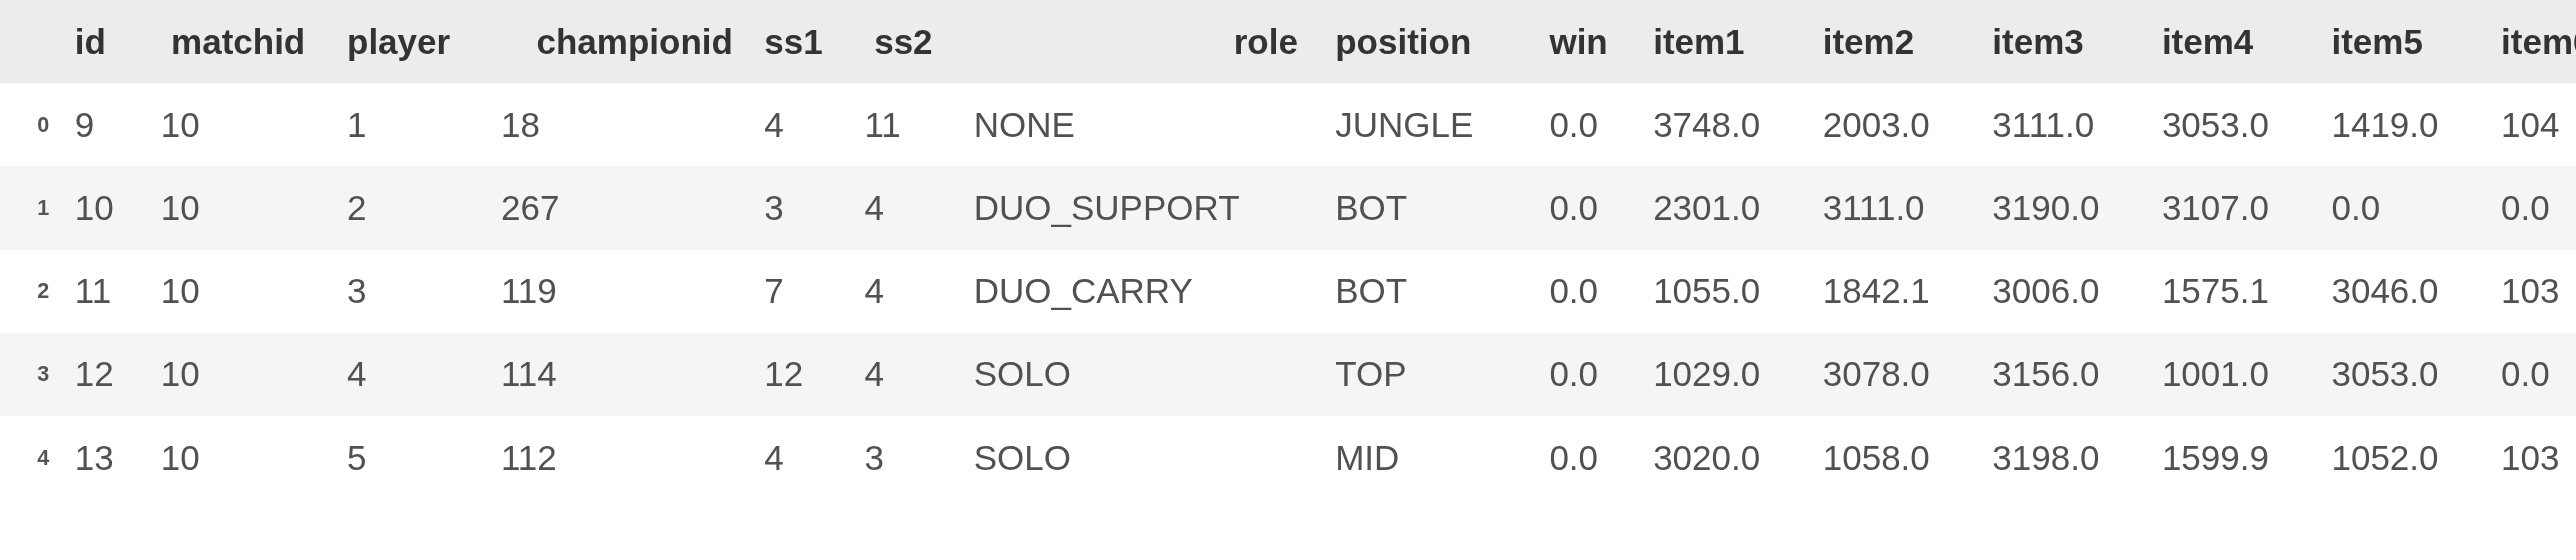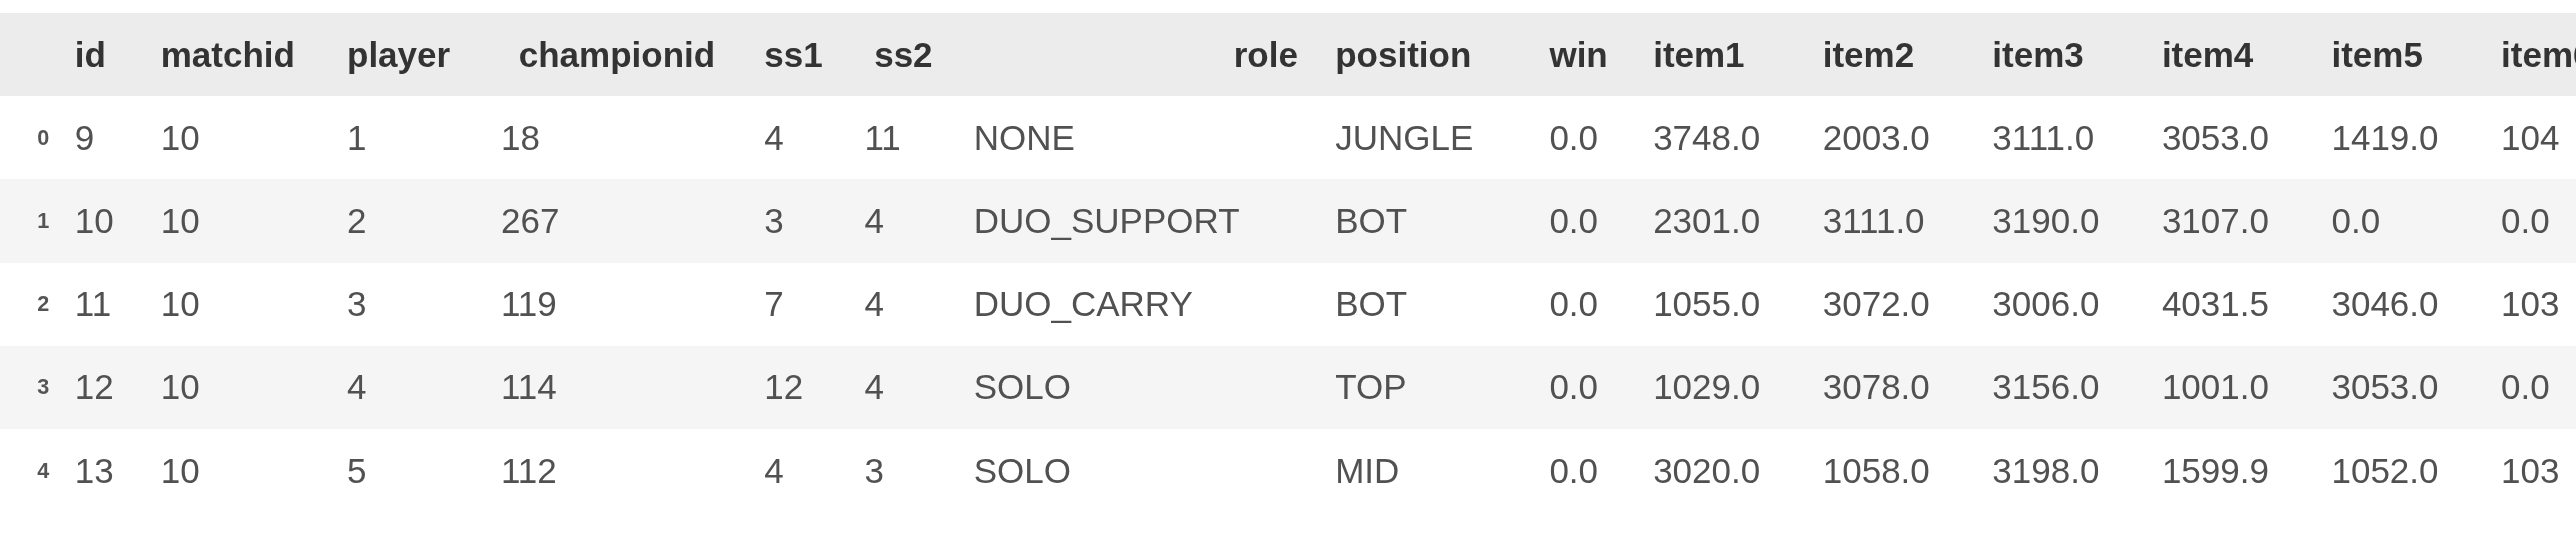--- a/index.html
+++ b/index.html
@@ -10,21 +10,20 @@
     body {
       font-family: -apple-system, BlinkMacSystemFont, "Segoe UI", Helvetica, Arial, sans-serif;
       background: #ffffff;
       width: 2576px;
       height: 560px;
       overflow: hidden;
     }
     .table-container {
       width: 100%;
       overflow-x: hidden;
-      margin-top: 13px;
     }
     table {
       border-collapse: collapse;
       width: 2655px;
       font-size: 35px;
       color: #444;
     }
     thead tr {
       background: #ececec;
     }
@@ -59,23 +58,23 @@
     }
     td.rowidx {
       font-size: 21.6px;
       font-weight: 700;
       text-align: right;
       color: #555;
       padding-right: 9.8px;
       padding-left: 19.7px;
     }
     th.col-id { width: 77px; text-align: left;}
-    th.col-matchid { width: 167px; text-align: left;}
+    th.col-matchid { width: 167px; text-align: center;}
     th.col-player { width: 138px; text-align: left;}
-    th.col-championid { width: 236px; text-align: center;}
+    th.col-championid { width: 236px; text-align: right;}
     th.col-ss1 { width: 88px; text-align: left;}
     th.col-ss2 { width: 98px; text-align: center;}
     th.col-position { width: 192px; text-align: left;}
     th.col-win { width: 93px; text-align: left;}
     th.col-item { width: 152px; text-align: left;}
     td.col-role { text-align: left; }
   </style>
 </head>
 <body>
 
@@ -143,23 +142,23 @@
         <td>11</td>
         <td>10</td>
         <td>3</td>
         <td>119</td>
         <td>7</td>
         <td>4</td>
         <td class="col-role">DUO_CARRY</td>
         <td>BOT</td>
         <td>0.0</td>
         <td>1055.0</td>
-        <td>3072.0</td>
+        <td>1842.1</td>
         <td>3006.0</td>
-        <td>4031.5</td>
+        <td>1575.1</td>
         <td>3046.0</td>
         <td>103</td>
       </tr>
       <tr>
         <td class="rowidx">3</td>
         <td>12</td>
         <td>10</td>
         <td>4</td>
         <td>114</td>
         <td>12</td>

